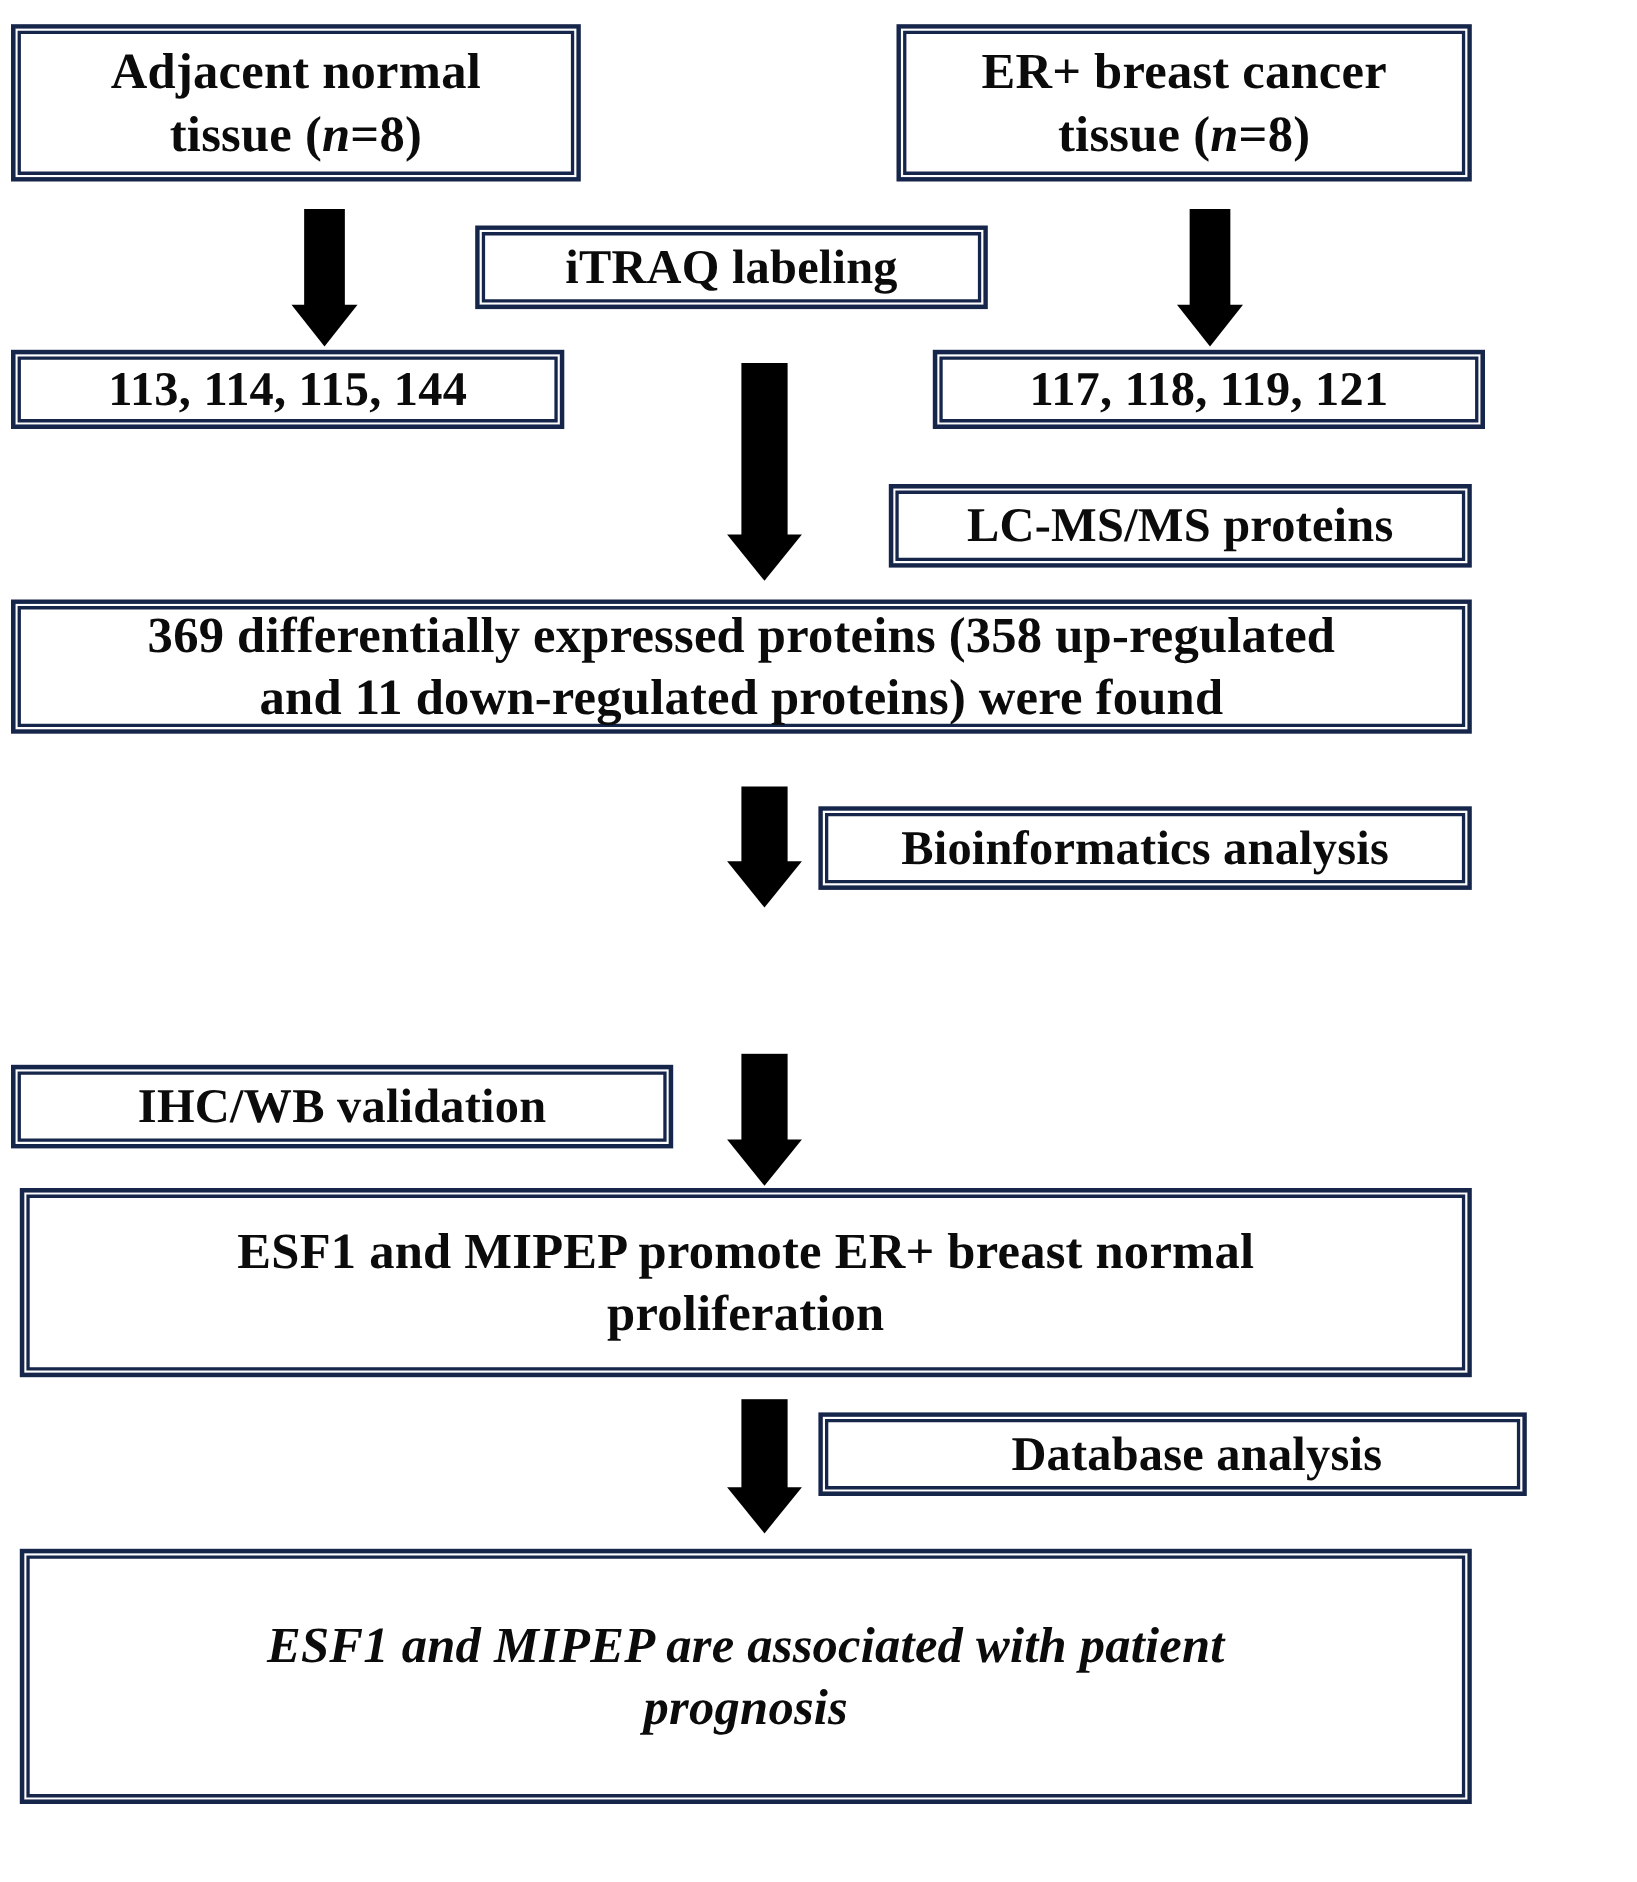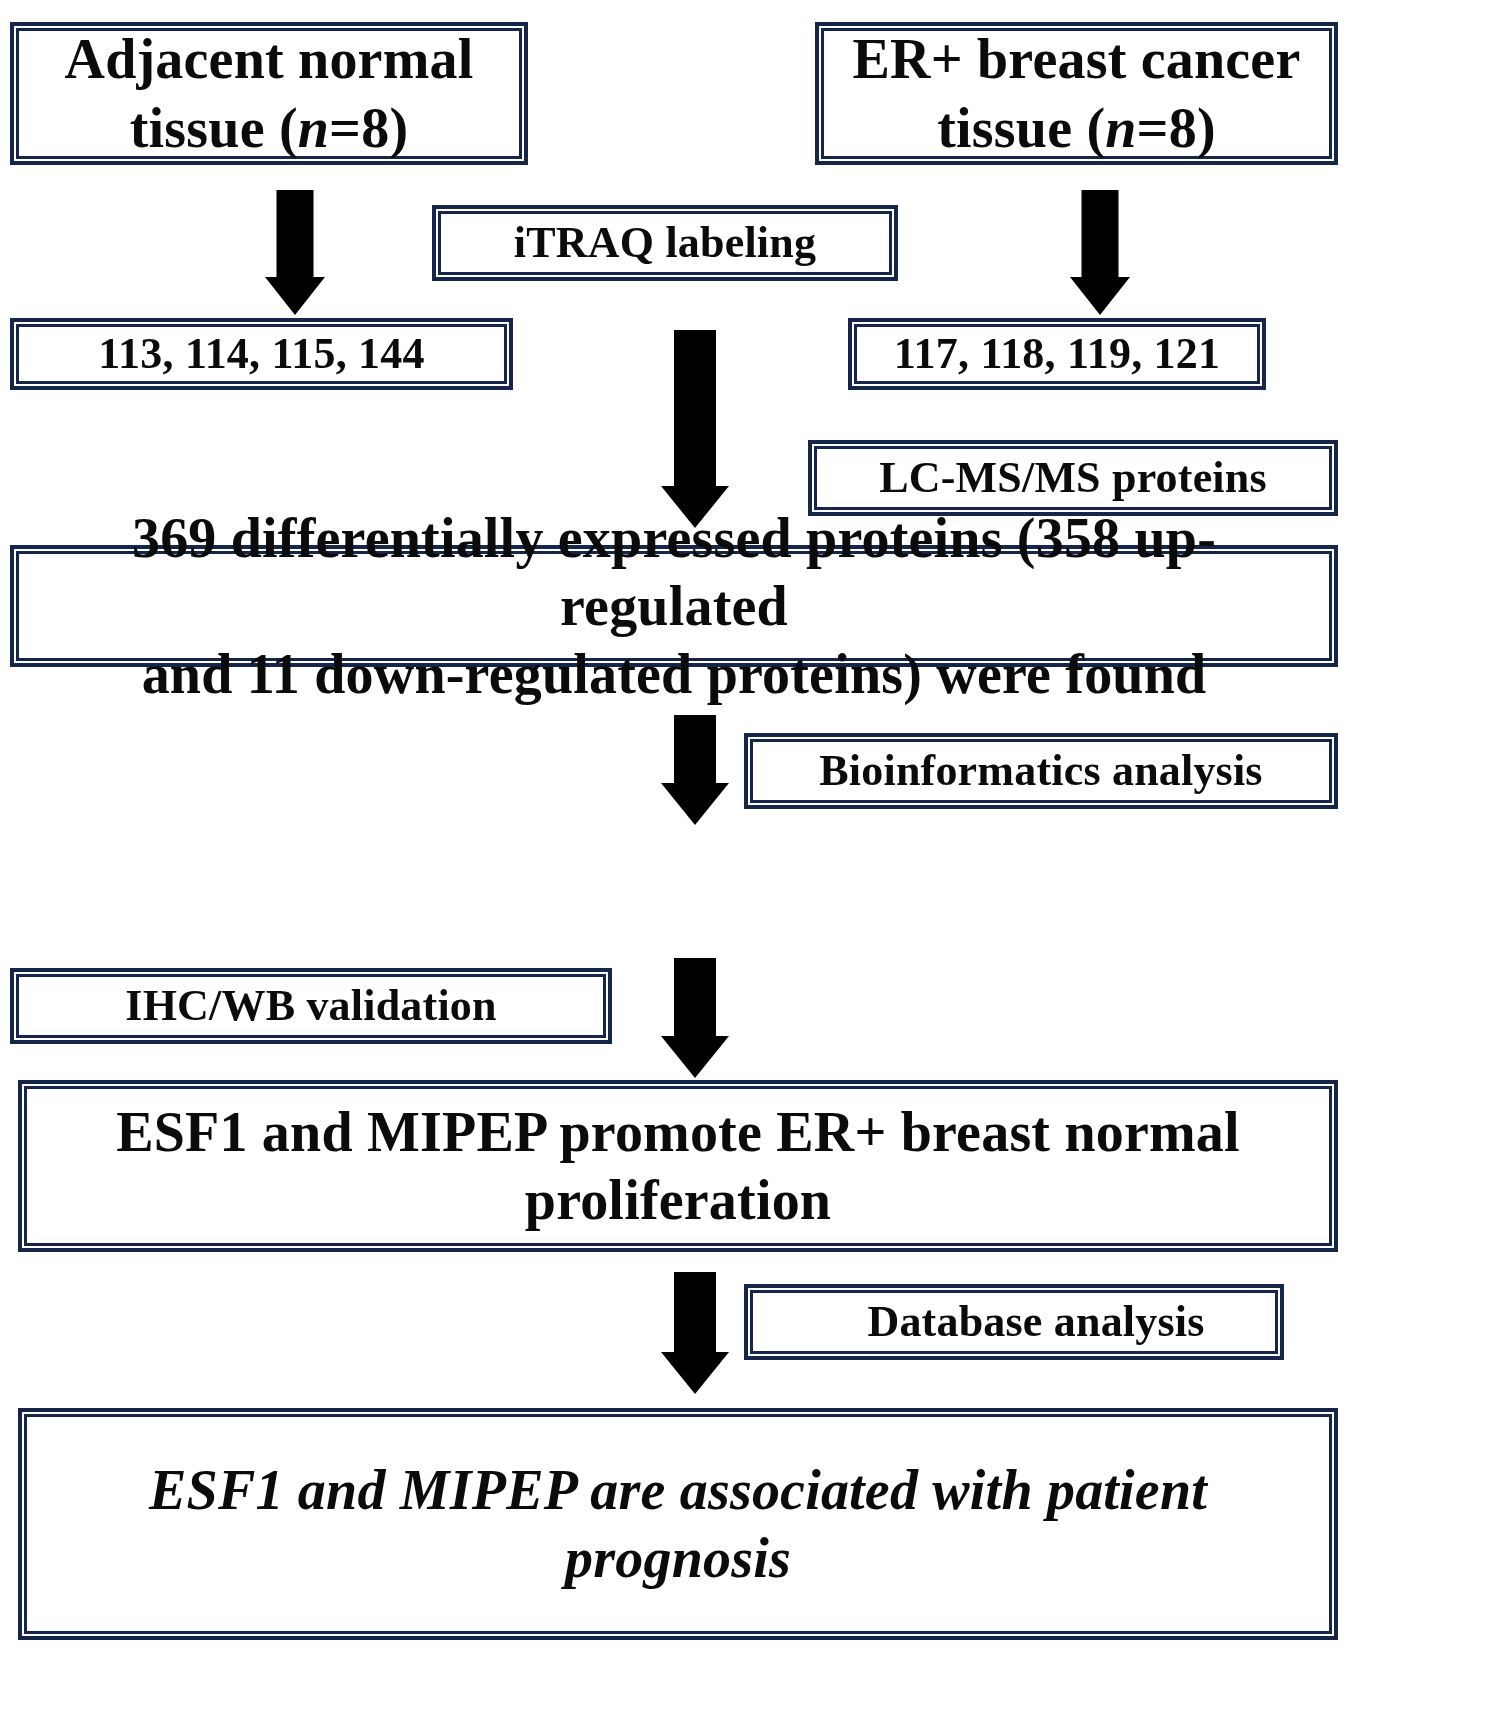--- a/index.html
+++ b/index.html
@@ -27,21 +27,21 @@
     text-align: center;
   }
   .box .txt {
     font-weight: bold;
     color: #0b0b0b;
     line-height: 1.22;
     letter-spacing: 0.2px;
     padding: 0 10px;
     width: 100%;
   }
-  .t-lg  { font-size: 56px; }
+  .t-lg  { font-size: 46px; }
   .t-md  { font-size: 44px; }
   .ital { font-style: italic; }
 
   
   .arrow {
     position: absolute;
   }
   .arrow .shaft {
     position: absolute;
     background: #000000;
@@ -96,21 +96,21 @@
   </div>
 
   <div class="box" style="left:432px; top:205px; width:466px; height:76px;">
     <div class="txt t-md">iTRAQ labeling</div>
   </div>
 
   <div class="box" style="left:10px; top:318px; width:503px; height:72px;">
     <div class="txt t-md">113, 114, 115, 144</div>
   </div>
 
-  <div class="box" style="left:848px; top:318px; width:418px; height:72px;">
+  <div class="box" style="left:848px; top:318px; width:502px; height:72px;">
     <div class="txt t-md">117, 118, 119, 121</div>
   </div>
 
   <div class="arrow" style="left:620px; top:330px; width:150px; height:198px;">
     <div class="shaft" style="width:42px; height:158px;"></div>
     <div class="head"></div>
   </div>
 
   <div class="box" style="left:808px; top:440px; width:530px; height:76px;">
     <div class="txt t-md">LC-MS/MS proteins</div>
@@ -148,21 +148,21 @@
       <span>ESF1 and MIPEP promote ER+ breast normal</span><br>
       <span>proliferation</span>
     </div>
   </div>
 
   <div class="arrow" style="left:620px; top:1272px; width:150px; height:122px;">
     <div class="shaft" style="width:42px; height:82px;"></div>
     <div class="head"></div>
   </div>
 
-  <div class="box" style="left:744px; top:1284px; width:540px; height:76px;padding-left:44px;">
+  <div class="box" style="left:744px; top:1284px; width:644px; height:76px;padding-left:44px;">
     <div class="txt t-md">Database analysis</div>
   </div>
 
   <div class="box" style="left:18px; top:1408px; width:1320px; height:232px;font-style:italic;">
     <div class="txt t-lg">
       <span>ESF1 and MIPEP are associated with patient</span><br>
       <span>prognosis</span>
     </div>
   </div>
 

